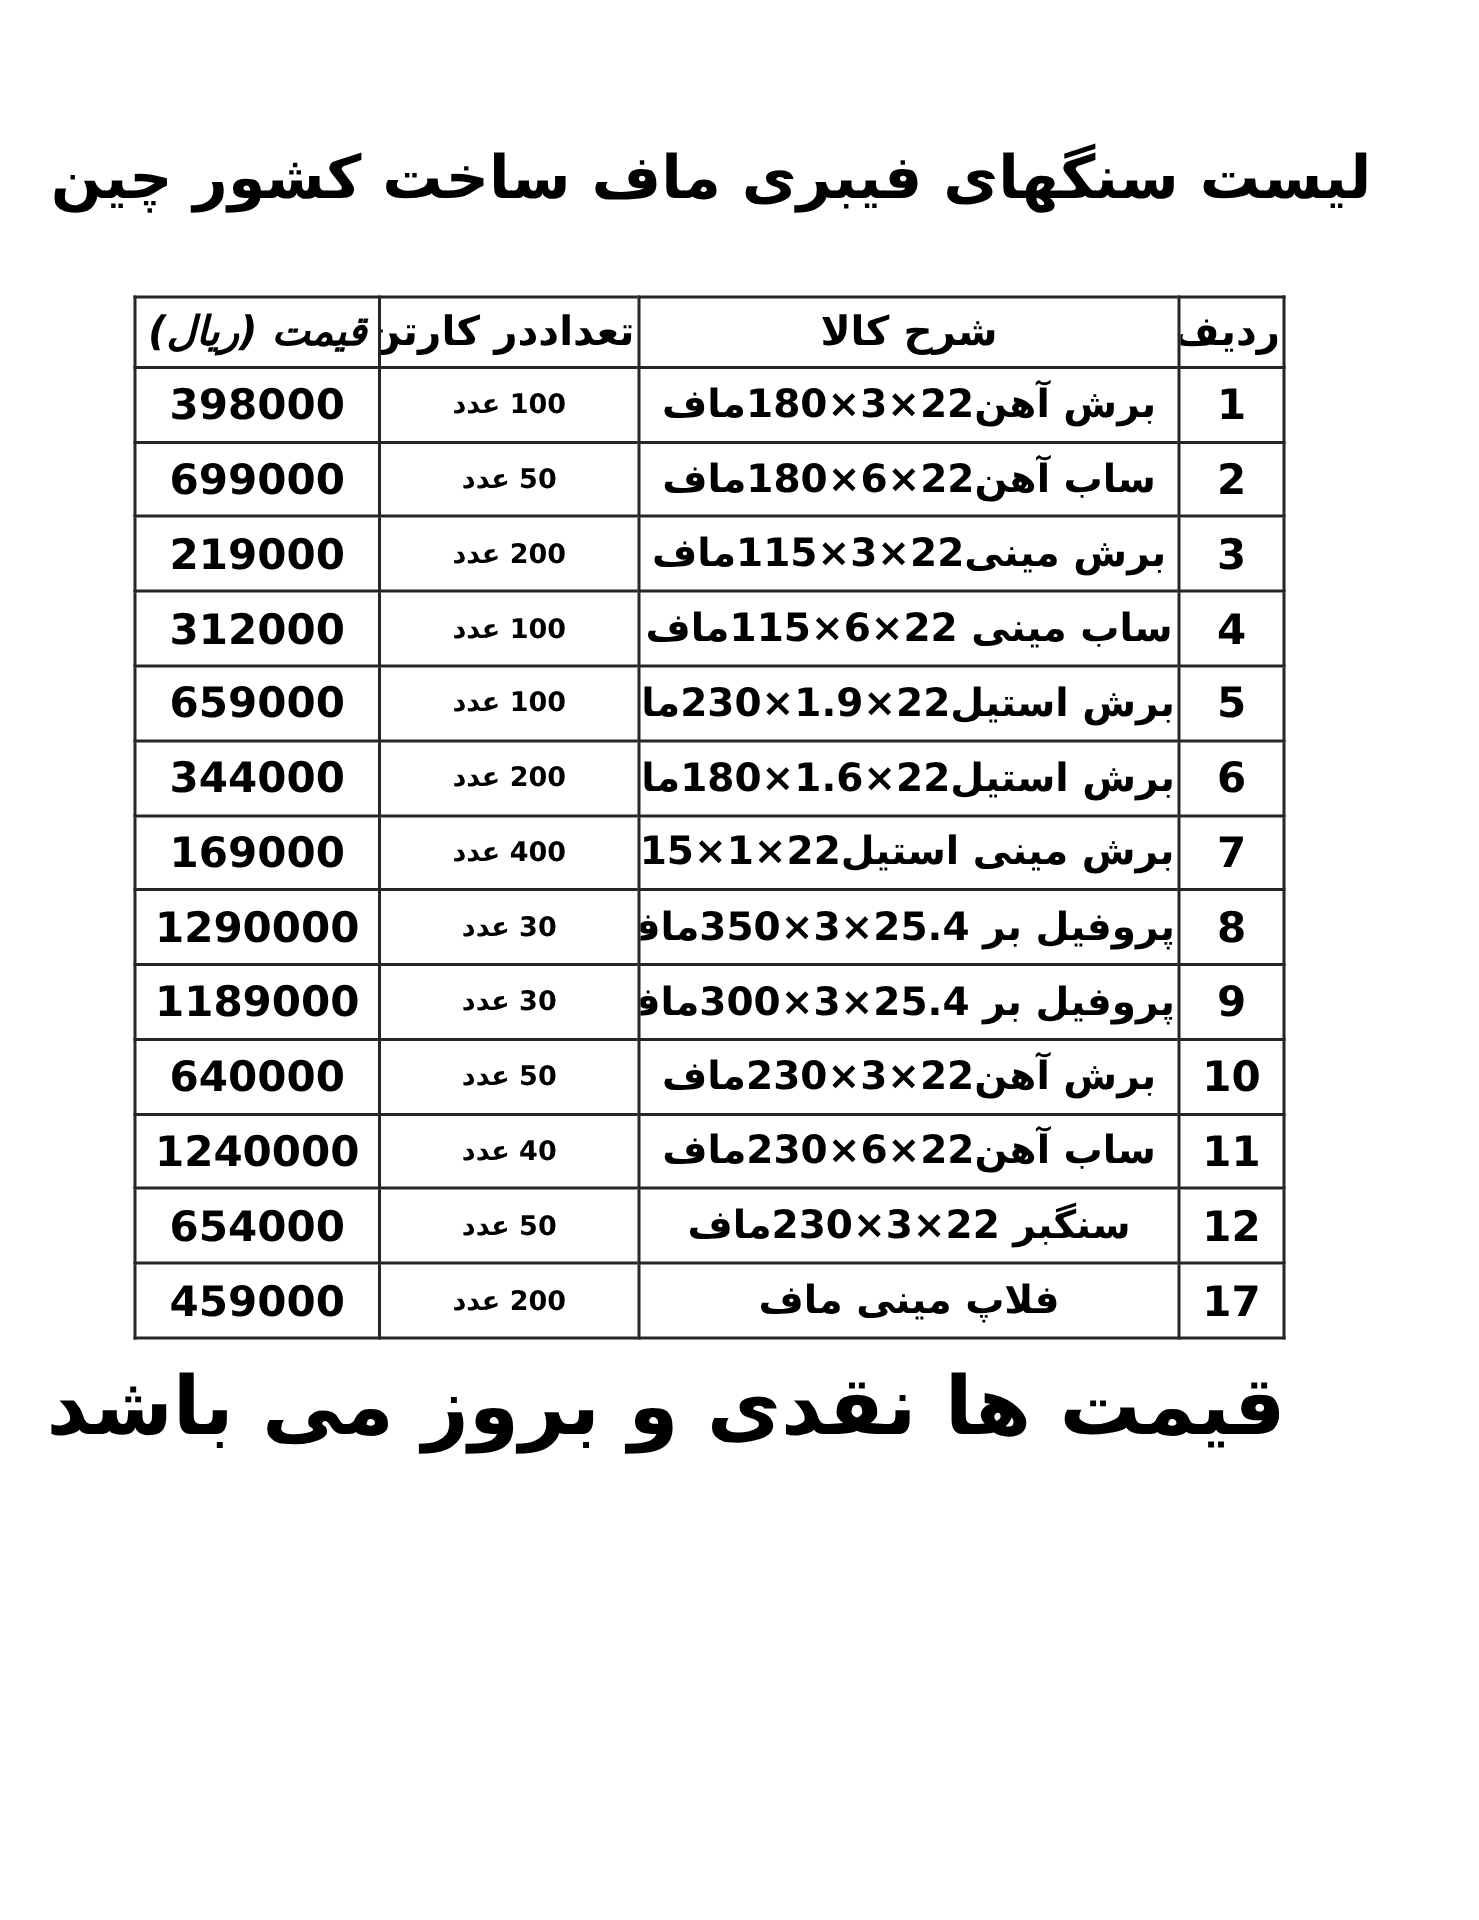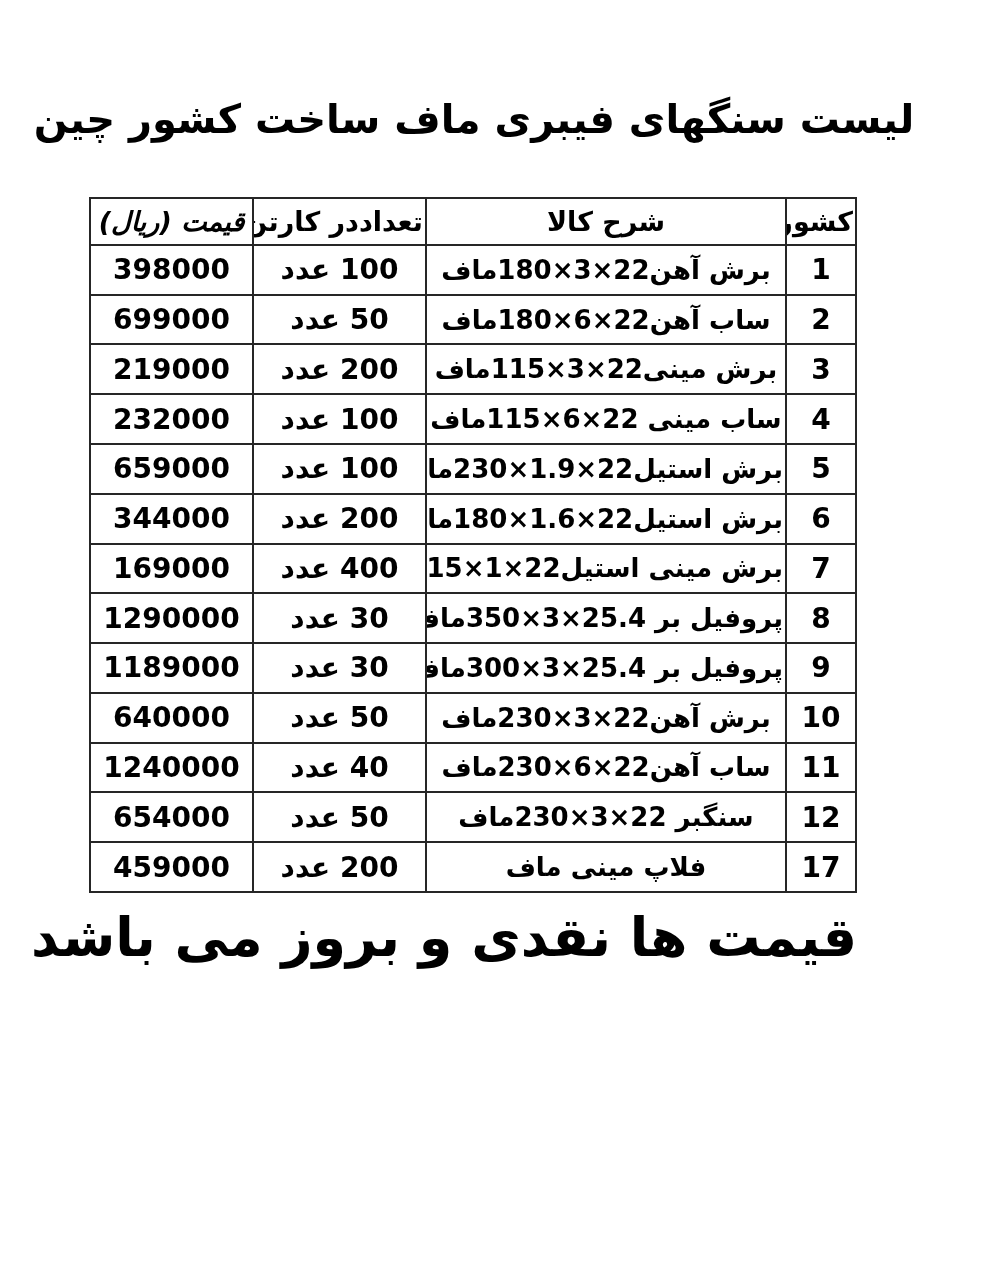--- a/index.html
+++ b/index.html
@@ -43,21 +43,21 @@
     vertical-align: middle;
     padding: 0 2px;
     overflow: hidden;
     white-space: nowrap;
     font-weight: 800;
   }
   th.h-cell { font-size: 27px; }
   th.h-price { font-style: italic; font-size: 27px; }
   td.c-no    { font-size: 28px; }
   td.c-desc  { font-size: 26px; }
-  td.c-qty   { font-size: 28px; }
+  td.c-qty   { font-size: 18px; }
   td.c-price { font-size: 28px; }
   .footer-note {
     position: absolute;
     top: 906px;
     left: 0;
     width: 888px;
     text-align: center;
     font-size: 54px;
     font-weight: 800;
     white-space: nowrap;
@@ -70,21 +70,21 @@
 
 <table class="price-table">
   <colgroup>
     <col style="width:70px">
     <col style="width:360px">
     <col style="width:173px">
     <col style="width:163px">
   </colgroup>
   <tbody>
     <tr>
-      <th class="h-cell">کشور</th>
+      <th class="h-cell">ردیف</th>
       <th class="h-cell">شرح کالا</th>
       <th class="h-cell">تعداددر کارتن</th>
       <th class="h-price">قیمت (ریال)</th>
     </tr>
     <tr>
       <td class="c-no">1</td>
       <td class="c-desc">برش آهن22×3×180ماف</td>
       <td class="c-qty">100 عدد</td>
       <td class="c-price">398000</td>
     </tr>
@@ -97,21 +97,21 @@
     <tr>
       <td class="c-no">3</td>
       <td class="c-desc">برش مینی22×3×115ماف</td>
       <td class="c-qty">200 عدد</td>
       <td class="c-price">219000</td>
     </tr>
     <tr>
       <td class="c-no">4</td>
       <td class="c-desc">ساب مینی 22×6×115ماف</td>
       <td class="c-qty">100 عدد</td>
-      <td class="c-price">232000</td>
+      <td class="c-price">312000</td>
     </tr>
     <tr>
       <td class="c-no">5</td>
       <td class="c-desc">برش استیل22×1.9×230ماف</td>
       <td class="c-qty">100 عدد</td>
       <td class="c-price">659000</td>
     </tr>
     <tr>
       <td class="c-no">6</td>
       <td class="c-desc">برش استیل22×1.6×180ماف</td>

